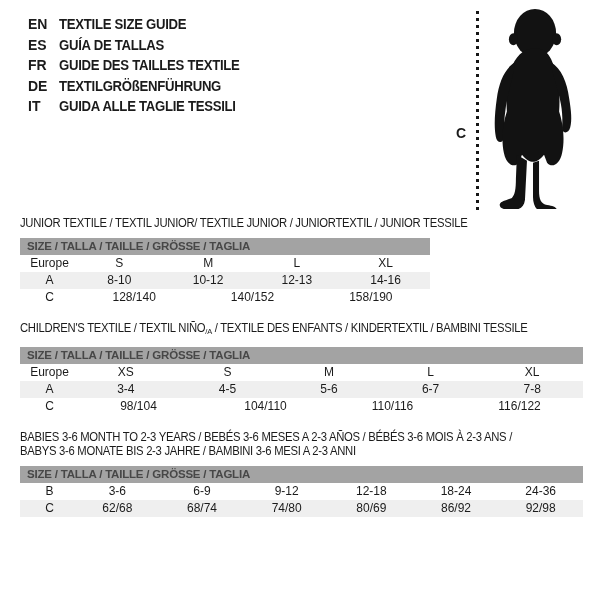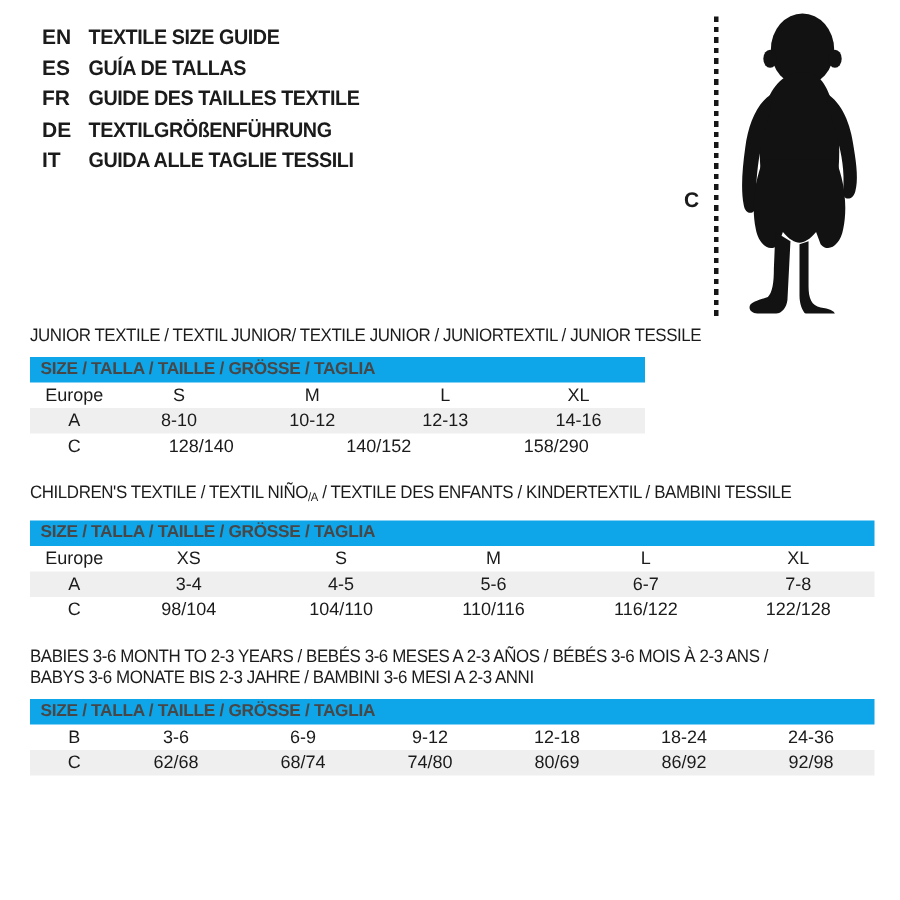--- a/index.html
+++ b/index.html
@@ -22,21 +22,21 @@
   .figure svg{position:absolute;left:37px;top:0;width:92px;height:201px;}
   
   .content{position:absolute;top:216px;left:20px;width:563px;}
   .sec{margin-bottom:15px;}
   .sec-title{font-size:12px;font-weight:normal;margin-bottom:8px;}
   .title-line{line-height:14px;letter-spacing:-0.3px;transform:scaleX(0.94);transform-origin:0 50%;white-space:nowrap;}
   .subscript{font-size:8px;vertical-align:-2px;}
   .tbl{width:100%;}
   .sec-junior .tbl{width:410px;}
   .size-bar{
-    height:17px;line-height:17px;background:#0ea5e9;color:#474747;
+    height:17px;line-height:17px;background:#a3a3a3;color:#474747;
     font-size:11.5px;font-weight:bold;padding-left:7px;box-sizing:border-box;
     letter-spacing:-0.2px;
   }
   .trow{display:flex;height:17px;line-height:17px;font-size:12px;}
   .trow.alt{background:#efefef;}
   .tlabel{width:55px;padding-left:4px;box-sizing:border-box;text-align:center;}
   .tcell{flex:1;text-align:center;}
   
   .legend{margin-top:26px;font-size:11.5px;font-weight:bold;}
   .legend-line{line-height:15.5px;letter-spacing:-0.3px;transform:scaleX(0.94);transform-origin:0 50%;white-space:nowrap;}
@@ -106,21 +106,21 @@
             <div class="tlabel">A</div>
             <div class="tcell">8-10</div>
             <div class="tcell">10-12</div>
             <div class="tcell">12-13</div>
             <div class="tcell">14-16</div>
           </div>
           <div class="trow">
             <div class="tlabel">C</div>
             <div class="tcell">128/140</div>
             <div class="tcell">140/152</div>
-            <div class="tcell">158/290</div>
+            <div class="tcell">158/190</div>
           </div>
         </div>
     </section>
 
     <section class="sec sec-children">
       <div class="sec-title">
           <div class="title-line"><span>CHILDREN'S TEXTILE / TEXTIL NIÑO</span><span class="subscript">/A</span><span> / TEXTILE DES ENFANTS / KINDERTEXTIL / BAMBINI TESSILE</span></div>
         </div>
       <div class="tbl">
         <div class="size-bar">SIZE / TALLA / TAILLE / GRÖSSE / TAGLIA</div>
@@ -139,21 +139,20 @@
             <div class="tcell">5-6</div>
             <div class="tcell">6-7</div>
             <div class="tcell">7-8</div>
           </div>
           <div class="trow">
             <div class="tlabel">C</div>
             <div class="tcell">98/104</div>
             <div class="tcell">104/110</div>
             <div class="tcell">110/116</div>
             <div class="tcell">116/122</div>
-            <div class="tcell">122/128</div>
           </div>
         </div>
     </section>
 
     <section class="sec sec-babies">
       <div class="sec-title">
           <div class="title-line"><span>BABIES 3-6 MONTH TO 2-3 YEARS / BEBÉS 3-6 MESES A 2-3 AÑOS / BÉBÉS 3-6 MOIS À 2-3 ANS /</span></div>
           <div class="title-line"><span>BABYS 3-6 MONATE BIS 2-3 JAHRE / BAMBINI 3-6 MESI A 2-3 ANNI</span></div>
         </div>
       <div class="tbl">

